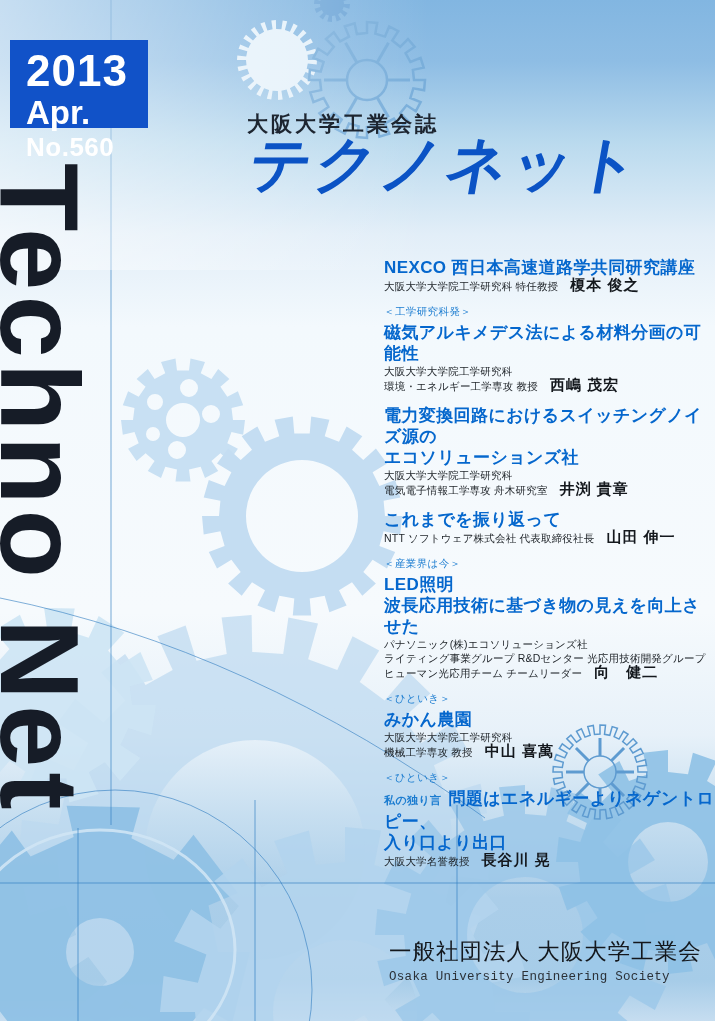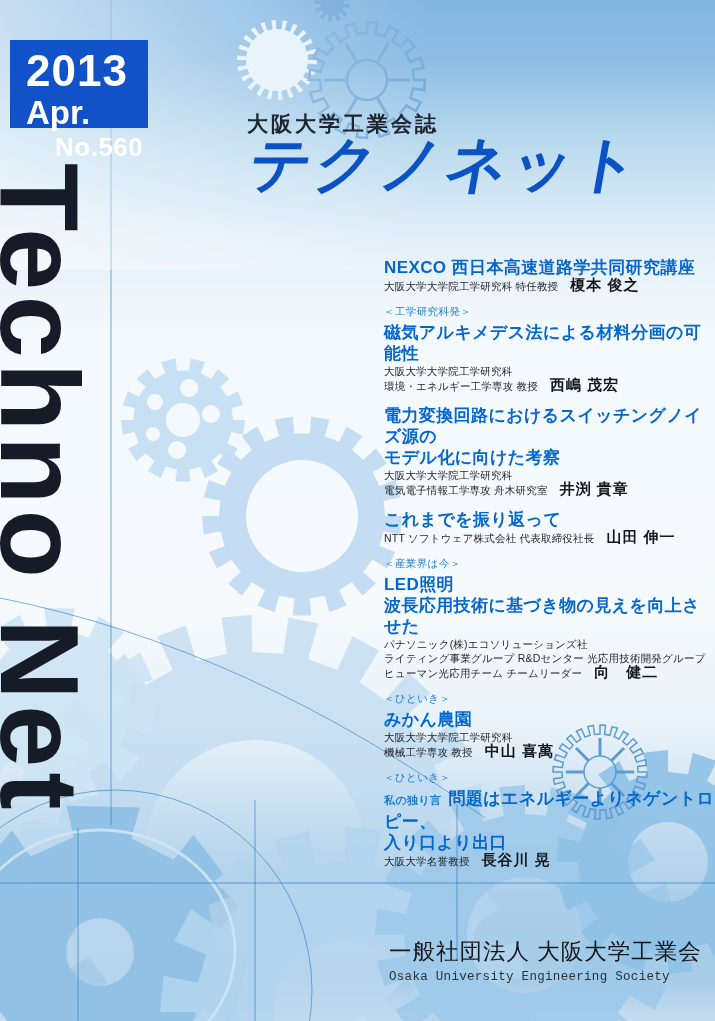--- a/index.html
+++ b/index.html
@@ -11,21 +11,21 @@
   }
   .top-light{position:absolute;left:0;top:0;width:100%;height:270px;pointer-events:none;
     background:linear-gradient(90deg,rgba(255,255,255,.55),rgba(255,255,255,0) 60%);z-index:1;}
   #bg{position:absolute;left:0;top:0;width:715px;height:1021px;z-index:1;}
 
   .issue-box{position:absolute;left:10px;top:40px;width:138px;height:88px;z-index:3;
     background:#1152c8;color:#fff;padding:9px 0 0 16px;box-sizing:border-box;
     font-weight:bold;line-height:1;}
   .issue-year{font-size:44px;letter-spacing:1px;}
   .issue-month{font-size:33px;margin-top:3px;}
-  .issue-no{font-size:26px;margin-top:5px;letter-spacing:.5px;margin-left:29px;}
+  .issue-no{font-size:26px;margin-top:5px;letter-spacing:.5px;}
 
   .vertical-title{position:absolute;left:95px;top:163px;z-index:2;
     transform:rotate(90deg);transform-origin:0 0;
     font-size:112px;font-weight:bold;letter-spacing:5px;color:#161c27;
     white-space:nowrap;line-height:1;}
 
   .masthead-label{position:absolute;left:247px;top:110px;z-index:2;
     font-size:21px;font-weight:bold;color:#1d2530;letter-spacing:3px;}
   .masthead-title{position:absolute;left:250px;top:134px;z-index:2;
     font-size:61px;font-weight:bold;color:#0b53c5;letter-spacing:3px;
@@ -110,21 +110,21 @@
     <div class="cat">＜工学研究科発＞</div>
     <div class="a-title">磁気アルキメデス法による材料分画の可能性</div>
     <div class="aff">大阪大学大学院工学研究科</div>
     <div class="aff">
       <span>環境・エネルギー工学専攻 教授</span><span class="author">西嶋 茂宏</span>
     </div>
   </div>
 
   <div class="article">
     <div class="a-title">電力変換回路におけるスイッチングノイズ源の</div>
-    <div class="a-title">モデル化に向けた考察</div>
+    <div class="a-title">エコソリューションズ社</div>
     <div class="aff">大阪大学大学院工学研究科</div>
     <div class="aff">
       <span>電気電子情報工学専攻 舟木研究室</span><span class="author">井渕 貴章</span>
     </div>
   </div>
 
   <div class="article">
     <div class="a-title">これまでを振り返って</div>
     <div class="aff">
       <span>NTT ソフトウェア株式会社 代表取締役社長</span><span class="author">山田 伸一</span>

